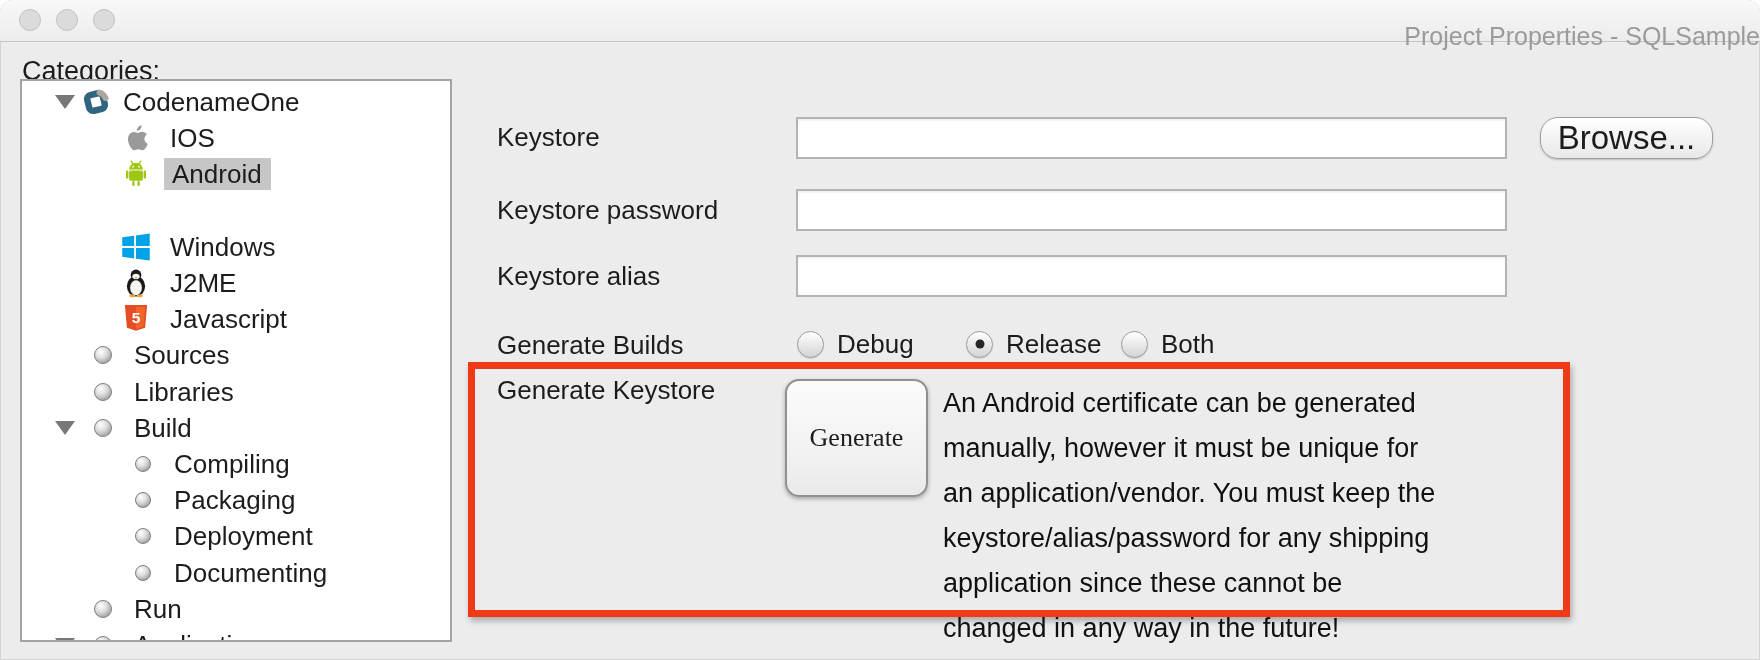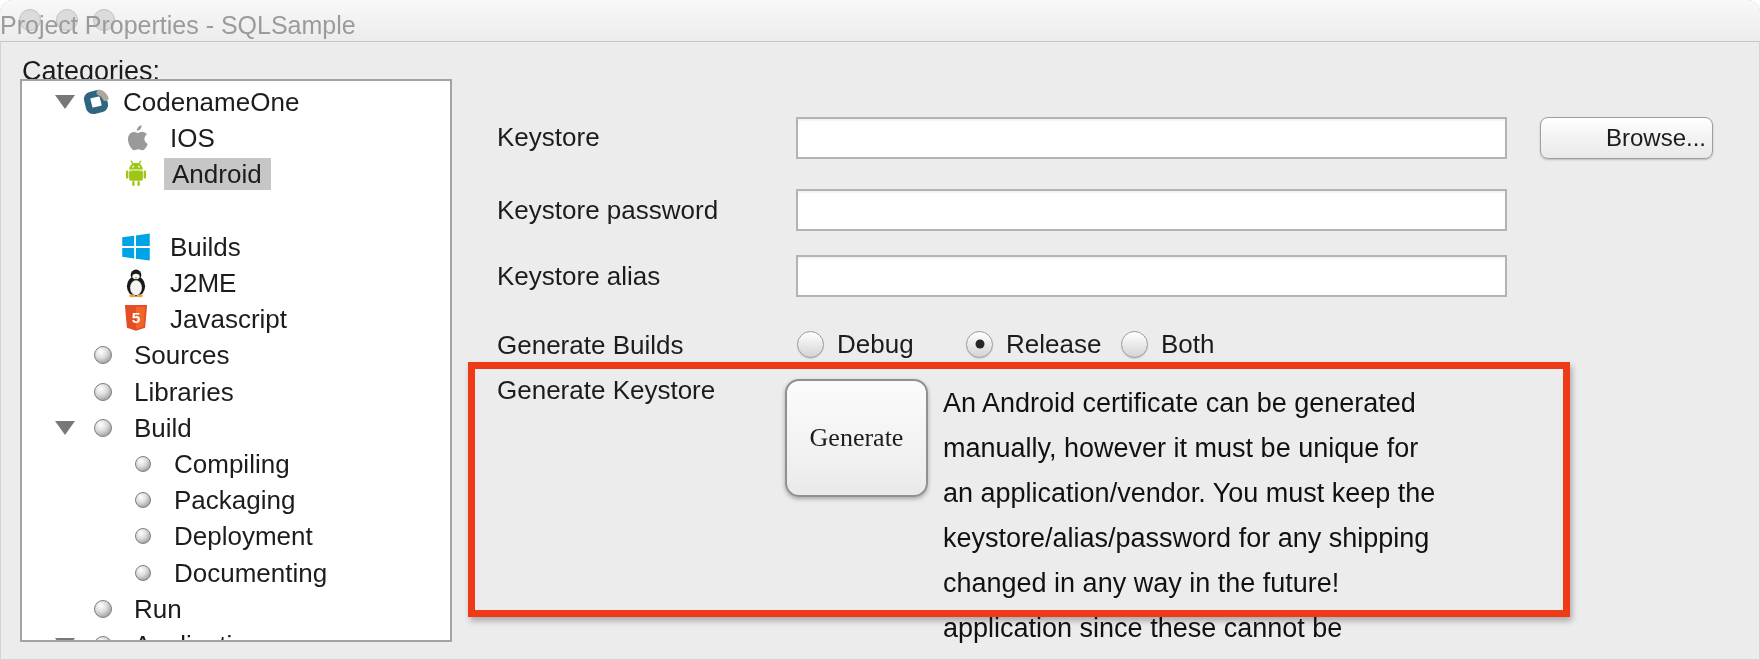--- a/index.html
+++ b/index.html
@@ -8,22 +8,22 @@
     border-radius:12px 12px 0 0; overflow:hidden;
     font-family:"Liberation Sans","DejaVu Sans",sans-serif; color:#1C1C1C;
     box-shadow: inset 0 0 0 1px #D4D4D4;
   }
   
   .titlebar { position:absolute; top:0; left:0; right:0; height:41px;
     background:linear-gradient(#F8F8F8,#ECECEC); border-bottom:1px solid #C6C6C6;
     border-radius:12px 12px 0 0; }
   .light { position:absolute; top:9px; width:22px; height:22px; border-radius:50%;
     background:#DBDBDB; border:1px solid #C2C2C2; box-sizing:border-box; }
-  .title { position:absolute; left:0; right:0; top:5px; height:41px; line-height:41px;
-    text-align:left; color:#9B9B9B; font-size:25px; }
+  .title { position:absolute; left:0; right:0; top:16px; height:41px; line-height:41px;
+    text-align:right; color:#9B9B9B; font-size:25px; }
   
   .categories-label { position:absolute; left:22px; top:56px; font-size:27px; }
   .tree-panel { position:absolute; left:20px; top:79px; width:432px; height:563px;
     background:#FFFFFF; border:2px solid #a3a3a3; box-sizing:border-box; overflow:hidden; }
   .tree-row { position:absolute; left:0; width:100%; height:36px; }
   .tri { position:absolute; top:11px; width:0; height:0;
     border-left:10px solid transparent; border-right:10px solid transparent;
     border-top:14px solid #787878; }
   .tree-icon { position:absolute; top:3px; width:30px; height:30px; }
   .tree-icon svg { width:100%; height:100%; display:block; }
@@ -41,24 +41,24 @@
   .kind-section .tree-icon  { left:72px; width:18px; height:18px; top:9px; }
   .kind-section .tree-label { left:112px; }
   .kind-sub .tree-icon  { left:113px; width:16px; height:16px; top:10px; }
   .kind-sub .tree-label { left:152px; }
   
   .form-label { position:absolute; left:497px; font-size:26px; height:36px; line-height:36px; white-space:nowrap; }
   .text-field { position:absolute; left:796px; width:711px; height:42px; background:#fff;
     border:2px solid #B3B3B3; box-sizing:border-box; font-size:24px; padding:0 10px;
     outline:none; font-family:inherit; box-shadow: inset 0 2px 2px rgba(0,0,0,0.05); }
   .browse-btn { position:absolute; left:1540px; top:117px; width:173px; height:42px;
-    border-radius:8px; border:1.5px solid #9E9E9E;
+    border-radius:18px; border:1.5px solid #9E9E9E;
     background:linear-gradient(#FFFFFF,#F3F3F3 50%,#E9E9E9);
-    font-size:24px; font-family:inherit; color:#1C1C1C;
-    box-shadow:0 1px 2px rgba(0,0,0,0.22);text-align:right; }
+    font-size:33px; font-family:inherit; color:#1C1C1C;
+    box-shadow:0 1px 2px rgba(0,0,0,0.22); }
   .radio-wrap { position:absolute; top:329px; height:30px; display:flex; align-items:center; gap:13px; }
   .radio-circle { width:27px; height:27px; border-radius:50%;
     background:linear-gradient(#FFFFFF,#D4D4D4); border:1.5px solid #9A9A9A;
     box-sizing:border-box; position:relative;
     box-shadow: inset 0 1px 1px rgba(255,255,255,0.8), 0 1px 1px rgba(0,0,0,0.12); }
   .radio-circle.checked::after { content:''; position:absolute; left:50%; top:50%;
     transform:translate(-50%,-50%); width:9px; height:9px; border-radius:50%; background:#262626; }
   .radio-label { font-size:26px; }
   .highlight-box { position:absolute; left:468px; top:362px; width:1102px; height:255px;
     border:7px solid #EE3A16; box-sizing:border-box;
@@ -130,21 +130,21 @@
         <span class="tree-icon">
           <svg viewBox="0 0 24 24">
             <g fill="#00A2E8">
               <path d="M1 4.2 10.5 2.9 V11.2 H1z"></path>
               <path d="M12 2.7 23 1.2 V11.2 H12z"></path>
               <path d="M1 12.8 H10.5 V21.1 L1 19.8z"></path>
               <path d="M12 12.8 H23 V22.8 L12 21.3z"></path>
             </g>
           </svg>
         </span>
-        <span class="tree-label">Builds</span>
+        <span class="tree-label">Windows</span>
       </div>
       <div class="tree-row kind-platform" style="top: 184px; text-align: center;">
         <span class="tree-icon">
           <svg viewBox="0 0 24 28">
             <ellipse cx="12" cy="17" rx="8.5" ry="9.5" fill="#1a1a1a"></ellipse>
             <circle cx="12" cy="6.5" r="5" fill="#1a1a1a"></circle>
             <ellipse cx="12" cy="18.5" rx="5.5" ry="7" fill="#F4F4F4"></ellipse>
             <ellipse cx="12" cy="8" rx="3.4" ry="2.6" fill="#F4F4F4"></ellipse>
             <polygon points="10.5,8.6 13.5,8.6 12,10.4" fill="#E8A33D"></polygon>
             <ellipse cx="8.5" cy="26" rx="2.8" ry="1.4" fill="#E8A33D"></ellipse>
@@ -249,17 +249,17 @@
   <div class="highlight-box" style="border-color: rgb(238, 58, 22);"></div>
 
   <div class="form-label" style="top:372px">Generate Keystore</div>
   <button class="generate-btn">Generate</button>
 
   <div class="info-text">
     <div>An Android certificate can be generated</div>
     <div>manually, however it must be unique for</div>
     <div>an application/vendor. You must keep the</div>
     <div>keystore/alias/password for any shipping</div>
+    <div>application since these cannot be</div>
     <div>changed in any way in the future!</div>
-    <div>application since these cannot be</div>
   </div>
 
 </div>
 
 </body></html>

